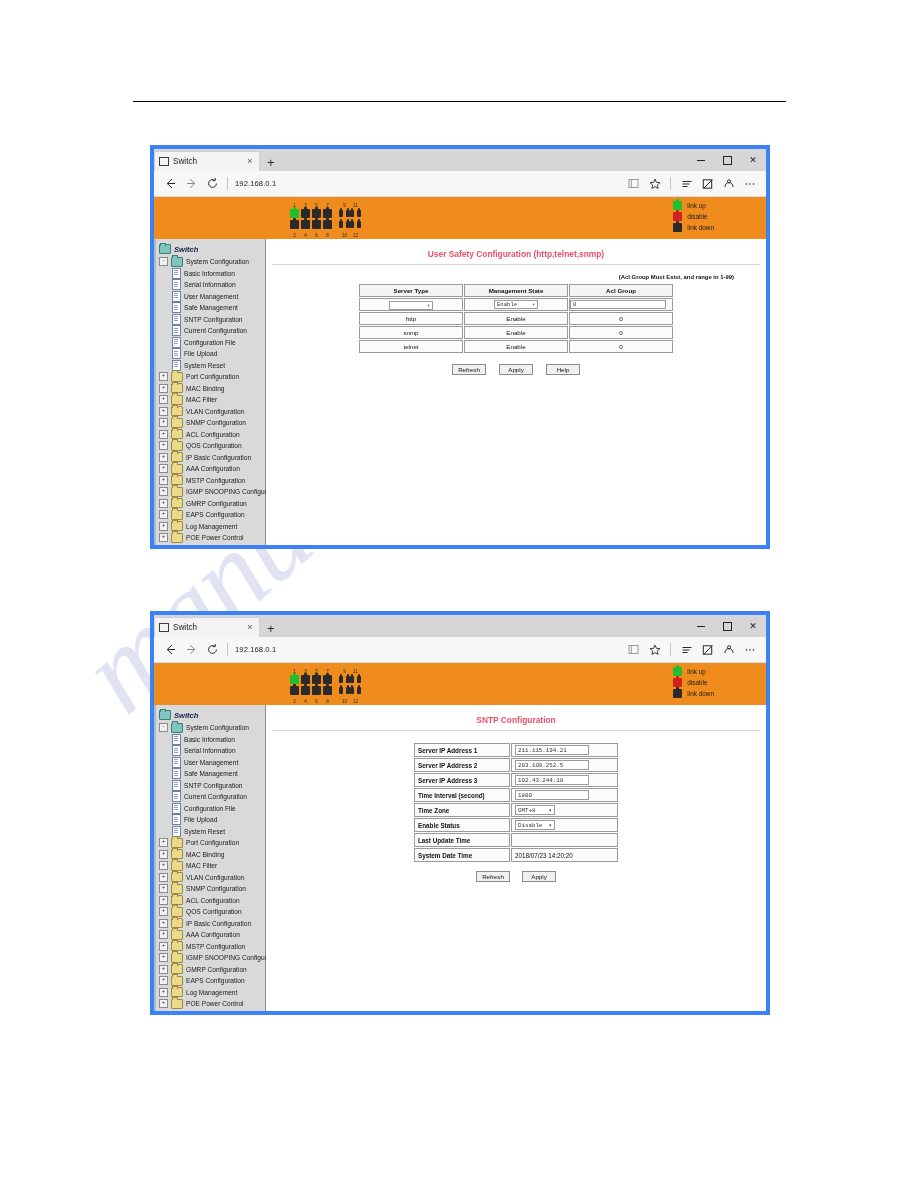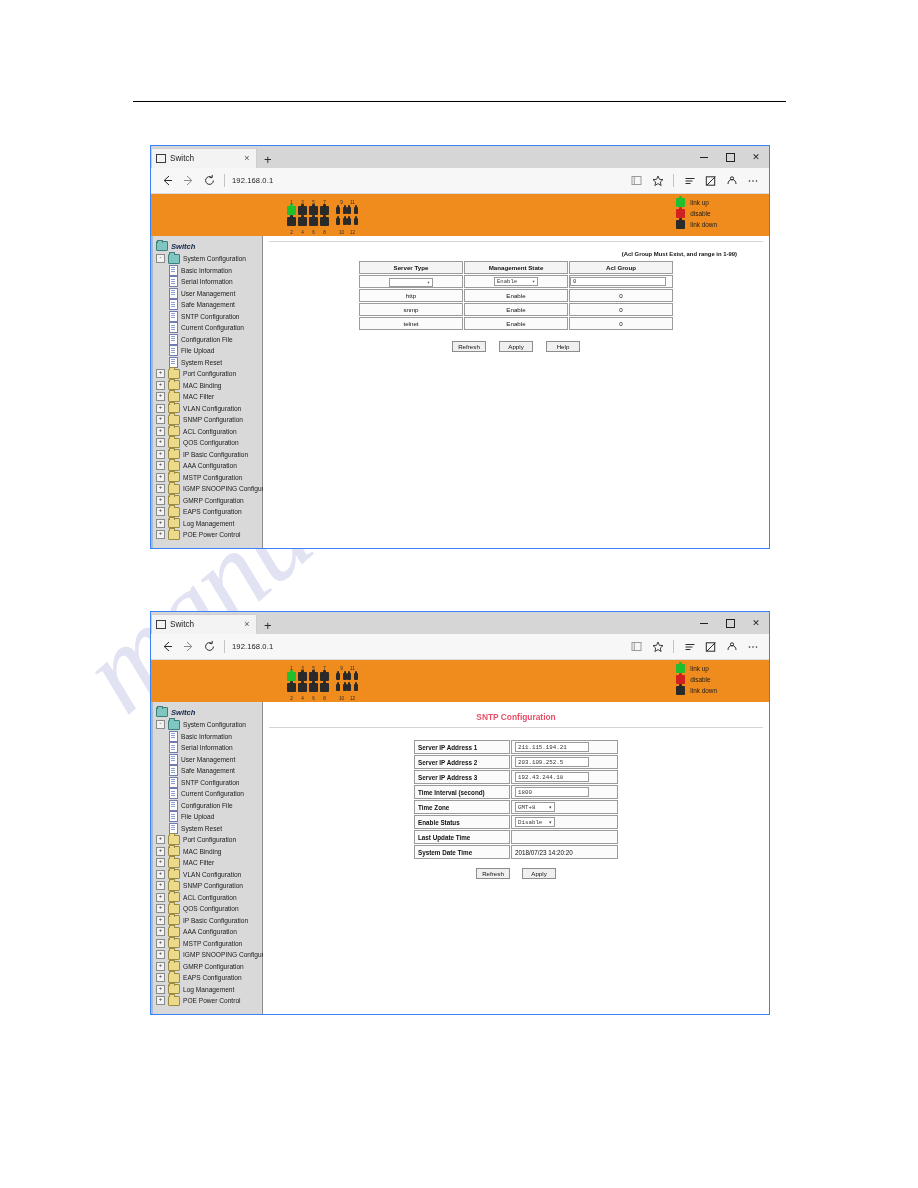--- a/index.html
+++ b/index.html
@@ -41,21 +41,21 @@
     left: 133px; top: 101px;
     width: 653px; height: 0;
     border-top: 1.6px solid #000;
   }
 
   
   .win {
     position: absolute;
     width: 620px;
     background: #ffffff;
-    border: 1px solid #3b82f6;
+    border: 4px solid #3b82f6;
     box-sizing: border-box;
     z-index: 10;
   }
   .win-1 { left: 150px; top: 145px; height: 404px; }
   .win-2 { left: 150px; top: 611px; height: 404px; }
 
   
   .tabstrip {
     height: 22px;
     background: #d6d6d6;
@@ -690,20 +690,21 @@
         <span class="lbl">Log Management</span>
       </div>
       <div class="tnode lvl1">
         <span class="expander">+</span>
         <span class="folder"></span>
         <span class="lbl">POE Power Control</span>
       </div>
     </div>
 
     <div class="content">
+      <div class="page-title">User Safety Configuration (http,telnet,snmp)</div>
       <div class="title-rule"></div>
       <div class="hint">(Acl Group Must Exist, and range in 1-99)</div>
 
       <table class="cfgtable">
         <tbody>
             <tr>
           <th>Server Type</th>
           <th>Management State</th>
           <th>Acl Group</th>
         </tr>

